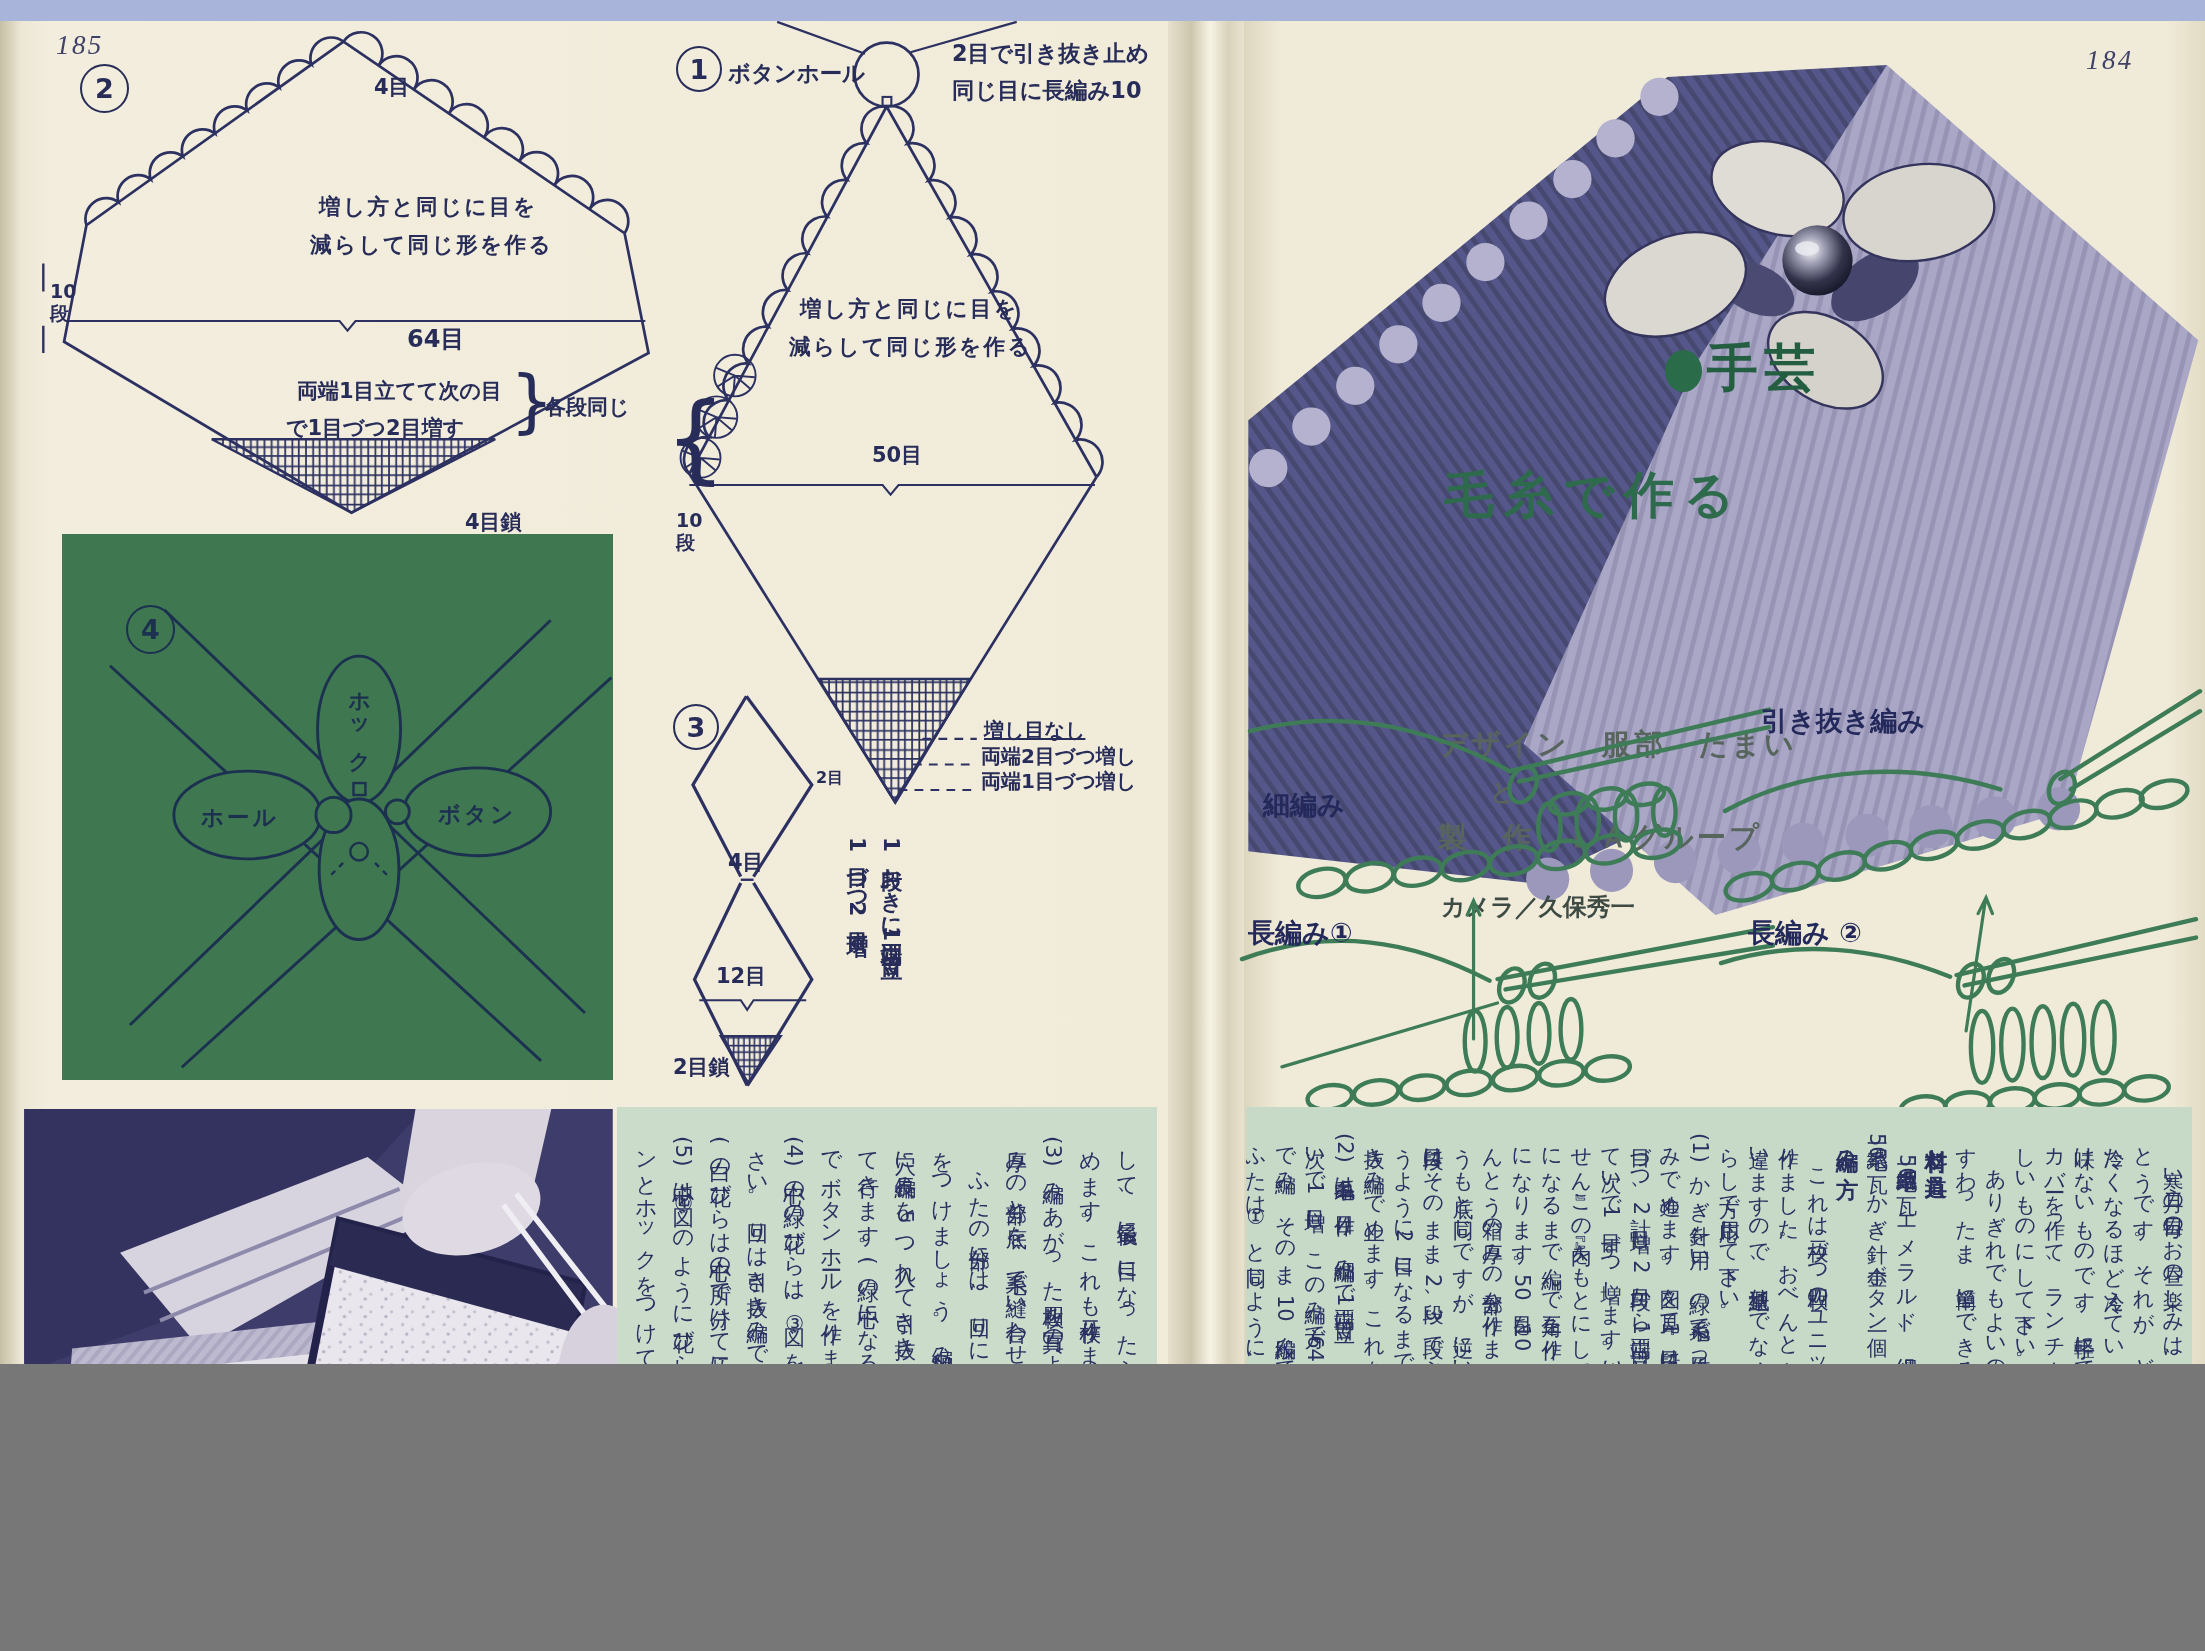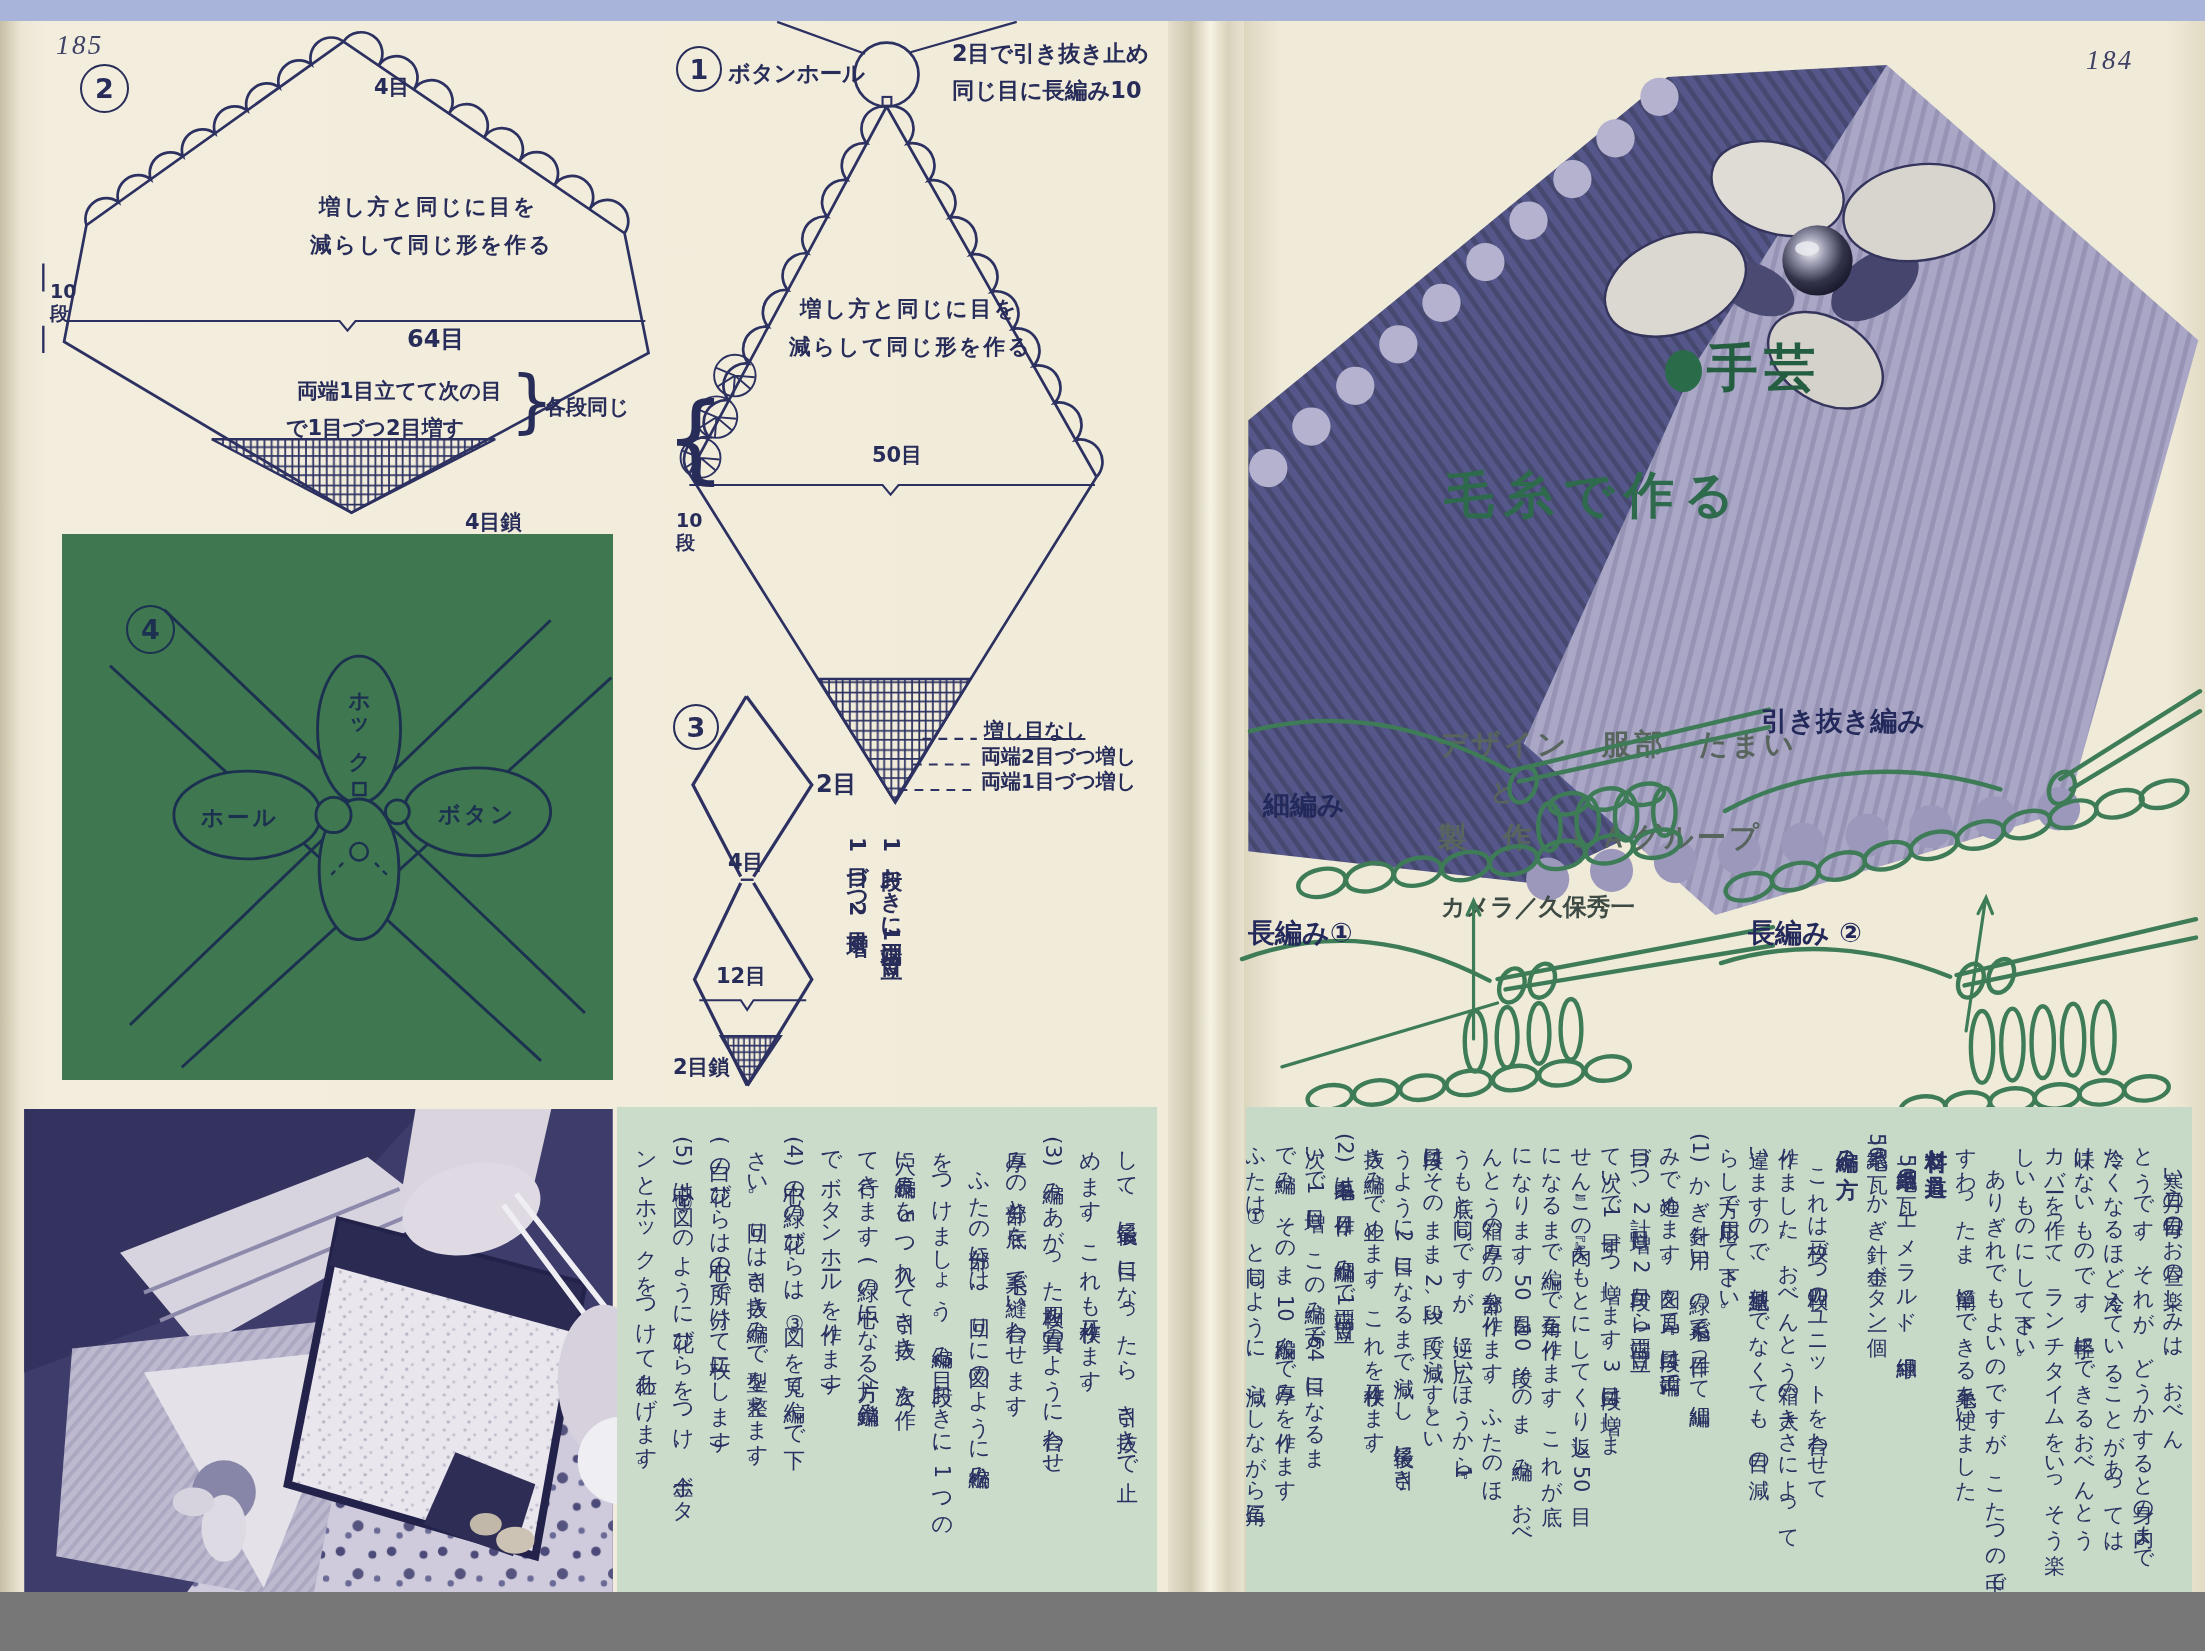--- a/index.html
+++ b/index.html
@@ -1,16 +1,16 @@
 <!DOCTYPE html>
 <html style="font-size:12.8px"><head>
 <meta charset="utf-8">
 <style>
   html,body{margin:0;padding:0;background:#777;}
-  #stage{position:relative;width:2205px;height:1592px;overflow:hidden;background:#efead8;
+  #stage{position:relative;width:2205px;height:1364px;overflow:hidden;background:#efead8;
          font-family:"DejaVu Sans",sans-serif;}
   .abs{position:absolute;}
   .strip{position:absolute;left:0;width:2205px;}
   .page{position:absolute;top:21px;height:1631px;}
   .pageno{position:absolute;font-family:"Liberation Serif",serif;font-style:italic;
           font-size:27px;color:#3f4166;letter-spacing:2.4px;}
   .lbl{position:absolute;font-weight:bold;color:#272c59;white-space:nowrap;}
   .circ{position:absolute;border:2.4px solid #272c59;border-radius:50%;
         display:flex;align-items:center;justify-content:center;
         font-weight:bold;color:#272c59;font-size:27px;}
@@ -102,21 +102,21 @@
   <div class="lbl" style="left:952px;top:38px;font-size:22.4px;">2目で引き抜き止め</div>
   <div class="lbl" style="left:952px;top:75px;font-size:22.4px;">同じ目に長編み10</div>
   <div class="lbl" style="left:800px;top:294px;font-size:21.6px;letter-spacing:2.4px;">増し方と同じに目を</div>
   <div class="lbl" style="left:789px;top:332px;font-size:21.6px;letter-spacing:2.4px;">減らして同じ形を作る</div>
   <div class="lbl" style="left:872px;top:441px;font-size:21px;">50目</div>
   <div class="brace" style="left:665px;top:382px;font-size:96px;">{</div>
   <div class="lbl" style="left:676px;top:510px;font-size:19px;width:27px;white-space:normal;line-height:21.6px;">10段</div>
   <div class="lbl" style="left:984px;top:717px;font-size:20px;text-decoration:underline;">増し目なし</div>
   <div class="lbl" style="left:981px;top:743px;font-size:20px;">両端2目づつ増し</div>
   <div class="lbl" style="left:981px;top:768px;font-size:20px;">両端1目づつ増し</div>
-  <div class="lbl" style="left:816px;top:768px;font-size:24px;">2目</div>
+  <div class="lbl" style="left:816px;top:768px;font-size:16px;">2目</div>
 
   <div class="abs" style="left:62px;top:534px;width:551px;height:546px;background:#3e7750;"></div>
   <svg style="left:62px;top:534px;" width="551" height="546" viewBox="0 0 690 684">
     <g stroke="#1c3050" stroke-width="3.6" fill="none">
       <path d="M128,95 L655,600 M60,165 L600,660 M612,108 L85,615 M688,180 L150,668"></path>
       <g fill="#3e7750">
         <ellipse cx="372" cy="245" rx="52" ry="92"></ellipse>
         <ellipse cx="372" cy="420" rx="50" ry="88"></ellipse>
         <ellipse cx="232" cy="352" rx="92" ry="55"></ellipse>
         <ellipse cx="520" cy="348" rx="92" ry="55"></ellipse>

